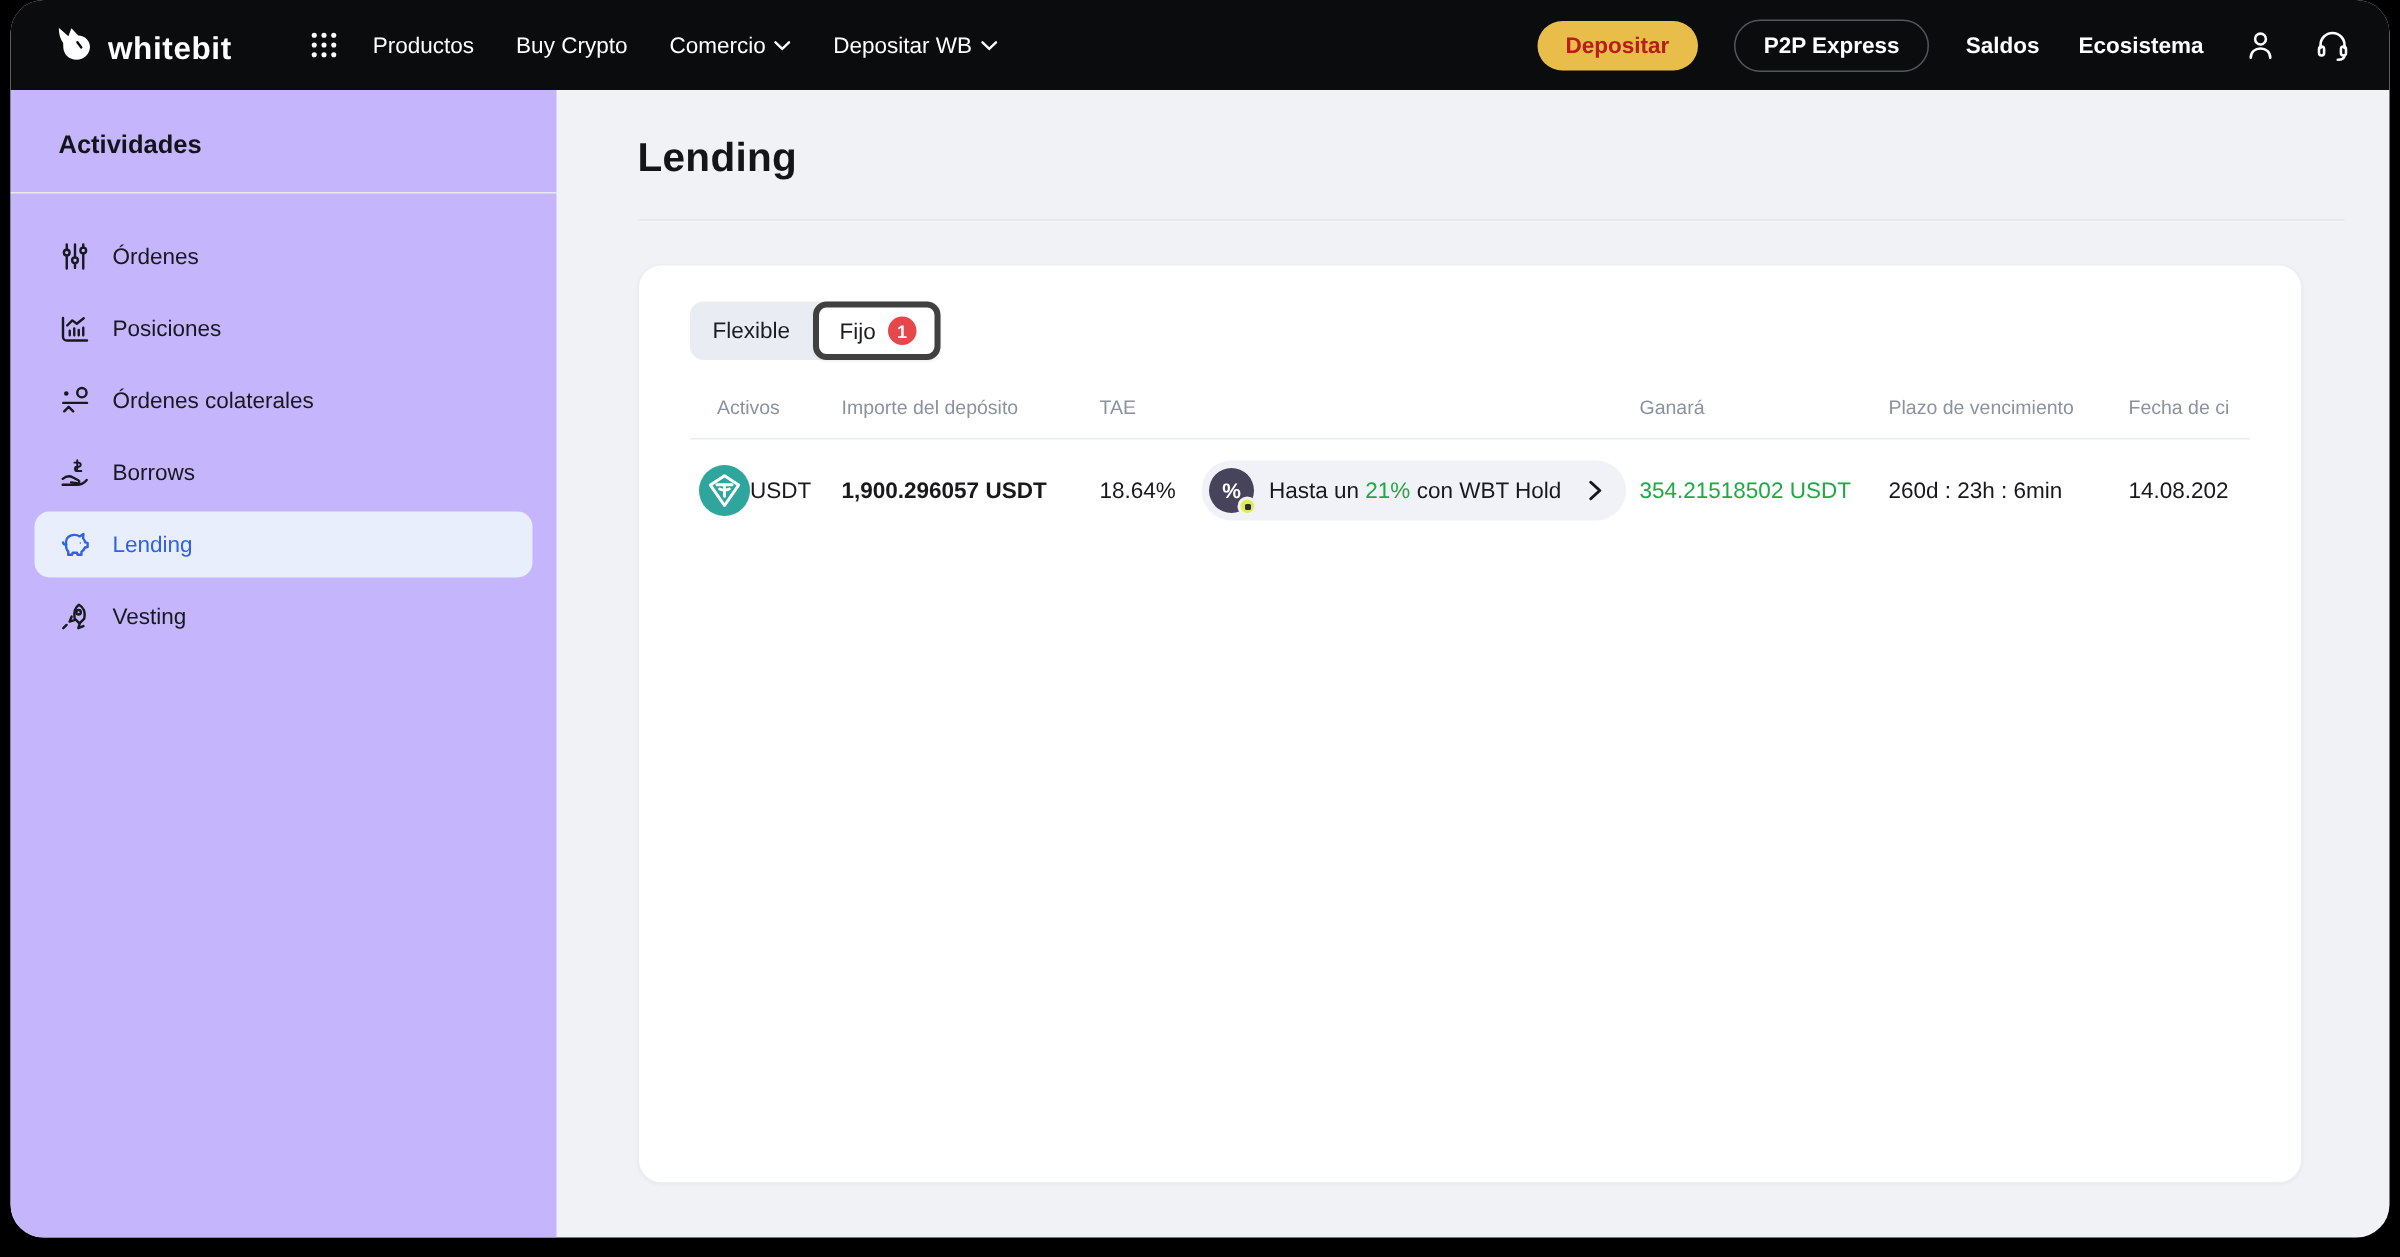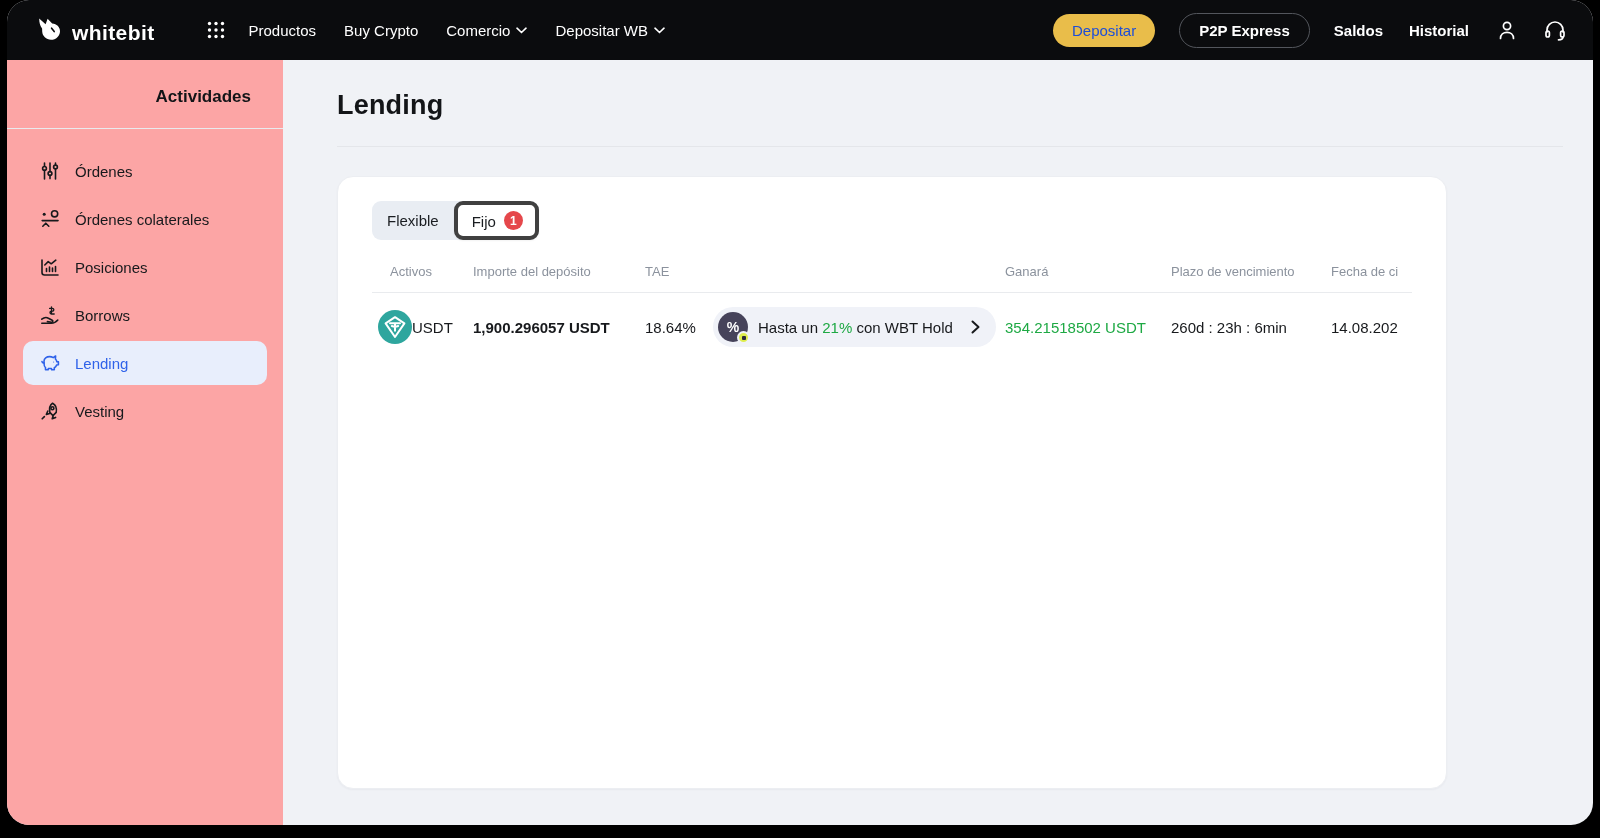--- a/index.html
+++ b/index.html
@@ -6,28 +6,28 @@
   html,body { width:1600px; height:838px; background:#000; font-family:"Liberation Sans", sans-serif; overflow:hidden; }
   .window { position:absolute; top:0; left:7px; right:7px; bottom:13px; border-radius:22px; overflow:hidden; background:#f0f2f6; display:flex; flex-direction:column; }
 
   
   .navbar { height:60px; background:#0b0c0e; display:flex; align-items:center; padding:0 26px; flex-shrink:0; }
   .brand { display:flex; align-items:flex-end; gap:9px; margin-right:52px; cursor:pointer; }
   .brand-text { color:#fff; font-weight:700; font-size:21px; letter-spacing:.4px; }
   .grid-btn { margin-right:24px; display:flex; align-items:center; cursor:pointer; }
   .nav-link { color:#fff; font-size:15px; font-weight:500; margin-right:28px; display:flex; align-items:center; gap:6px; cursor:pointer; white-space:nowrap; }
   .nav-right { margin-left:auto; display:flex; align-items:center; gap:24px; }
-  .btn-deposit { background:#e9bd4a; color:#1d4ed8; font-weight:400; font-size:15px; padding:8px 19px; border-radius:999px; border:none; cursor:pointer; font-family:inherit; }
+  .btn-deposit { background:#e9bd4a; color:#b91c1c; font-weight:700; font-size:15px; padding:8px 19px; border-radius:999px; border:none; cursor:pointer; font-family:inherit; }
   .btn-p2p { background:transparent; color:#fff; font-weight:600; font-size:15px; padding:8px 19px; border-radius:999px; border:1px solid #53565c; cursor:pointer; font-family:inherit; }
   .nav-right .nav-link { margin-right:2px; font-weight:600; }
   .icon-btn { display:flex; align-items:center; cursor:pointer; }
 
   
   .body-row { flex:1; display:flex; min-height:0; }
-  .sidebar { width:276px; background:#fca5a5; flex-shrink:0;text-align:right; }
+  .sidebar { width:364px; background:#c4b5fd; flex-shrink:0; }
   .sidebar-title { font-size:17px; font-weight:700; color:#121417; padding:27px 32px 21px; }
   .sidebar-divider { height:1px; background:#e8eaed; }
   .sidebar-nav { padding:20px 16px; display:flex; flex-direction:column; gap:4px; }
   .side-item { display:flex; align-items:center; gap:14px; padding:11px 16px; border-radius:10px; font-size:15px; color:#17191c; cursor:pointer; }
   .side-item svg { flex-shrink:0; }
   .side-item.active { background:#e8eefc; color:#2f62e9; font-weight:500; }
 
   .main { flex:1; min-width:0; padding:0 30px 0 54px; }
   .main-title { font-size:27px; font-weight:800; color:#131518; letter-spacing:.2px; padding:30px 0 25px; }
   .main-divider { height:1px; background:#e4e6ea; }
@@ -106,21 +106,21 @@
           <path d="M1 1.2 L5.5 5.5 L10 1.2" stroke="#fff" stroke-width="1.6" fill="none" stroke-linecap="round"></path>
         </svg>
     </div>
     <div class="nav-right">
       <button class="btn-deposit">Depositar</button>
       <button class="btn-p2p">P2P Express</button>
       <div class="nav-link">
           <span>Saldos</span>
         </div>
       <div class="nav-link">
-          <span>Historial</span>
+          <span>Ecosistema</span>
         </div>
       <div class="icon-btn">
         <svg width="24" height="24" viewBox="0 0 24 24" fill="none" stroke="#fff" stroke-width="1.7" stroke-linecap="round">
           <circle cx="12" cy="8" r="3.6"></circle>
           <path d="M5.5 20.5 c0-4 3-6.2 6.5-6.2 s6.5 2.2 6.5 6.2"></path>
         </svg>
       </div>
       <div class="icon-btn">
         <svg width="24" height="24" viewBox="0 0 24 24" fill="none" stroke="#fff" stroke-width="1.7" stroke-linecap="round" stroke-linejoin="round">
           <path d="M4 14 v-2 a8 8 0 0 1 16 0 v2"></path>
@@ -144,35 +144,35 @@
             <path d="M5.5 3 v3.2 M5.5 10.4 v8.6 M11 3 v8.6 M11 18.6 v-3.2 M16.5 3 v2 M16.5 9 v10"></path>
             <circle cx="5.5" cy="8.4" r="1.9"></circle>
               <circle cx="11" cy="13.5" r="1.9"></circle>
               <circle cx="16.5" cy="7" r="1.9"></circle>
           </svg>
           <span>Órdenes</span>
         </div>
 
         <div class="side-item">
           <svg width="22" height="22" viewBox="0 0 22 22" fill="none" stroke="currentColor" stroke-width="1.6" stroke-linecap="round" stroke-linejoin="round">
+            <path d="M3 4 v12.5 a2.5 2.5 0 0 0 2.5 2.5 H19"></path>
+            <path d="M5.8 9 l3.4-3.4 3 2.2 4.6-3.6"></path>
+            <path d="M7.5 15.5 v-3 M10.5 15.5 v-4.5 M13.5 15.5 v-3.5 M16.5 15.5 v-5"></path>
+          </svg>
+          <span>Posiciones</span>
+        </div>
+
+        <div class="side-item">
+          <svg width="22" height="22" viewBox="0 0 22 22" fill="none" stroke="currentColor" stroke-width="1.6" stroke-linecap="round" stroke-linejoin="round">
             <circle cx="5.2" cy="6.3" r="1.5" fill="currentColor" stroke="none"></circle>
             <circle cx="15.6" cy="5.8" r="3.1"></circle>
             <path d="M3.2 12.6 H19"></path>
             <path d="M3.8 18.2 l3-3 3 3"></path>
           </svg>
           <span>Órdenes colaterales</span>
-        </div>
-
-        <div class="side-item">
-          <svg width="22" height="22" viewBox="0 0 22 22" fill="none" stroke="currentColor" stroke-width="1.6" stroke-linecap="round" stroke-linejoin="round">
-            <path d="M3 4 v12.5 a2.5 2.5 0 0 0 2.5 2.5 H19"></path>
-            <path d="M5.8 9 l3.4-3.4 3 2.2 4.6-3.6"></path>
-            <path d="M7.5 15.5 v-3 M10.5 15.5 v-4.5 M13.5 15.5 v-3.5 M16.5 15.5 v-5"></path>
-          </svg>
-          <span>Posiciones</span>
         </div>
 
         <div class="side-item">
           <svg width="22" height="22" viewBox="0 0 22 22" fill="none" stroke="currentColor" stroke-width="1.6" stroke-linecap="round" stroke-linejoin="round">
             <path d="M12.5 2.8 v6 M10.6 4.4 h2.8 a1.4 1.4 0 1 1 0 2.8 h-1 a1.4 1.4 0 1 0 0 2.8 h2.8" stroke-width="1.3"></path>
             <path d="M2.8 15.2 c2.4-2 4.6-2.2 6.6-1 l3.8 2 c1.2 .7 .6 2.2-.8 2 l-4-.6"></path>
             <path d="M2.8 19.2 h9.4 c2.6 0 4.8-1 6.6-3.2"></path>
           </svg>
           <span>Borrows</span>
         </div>

